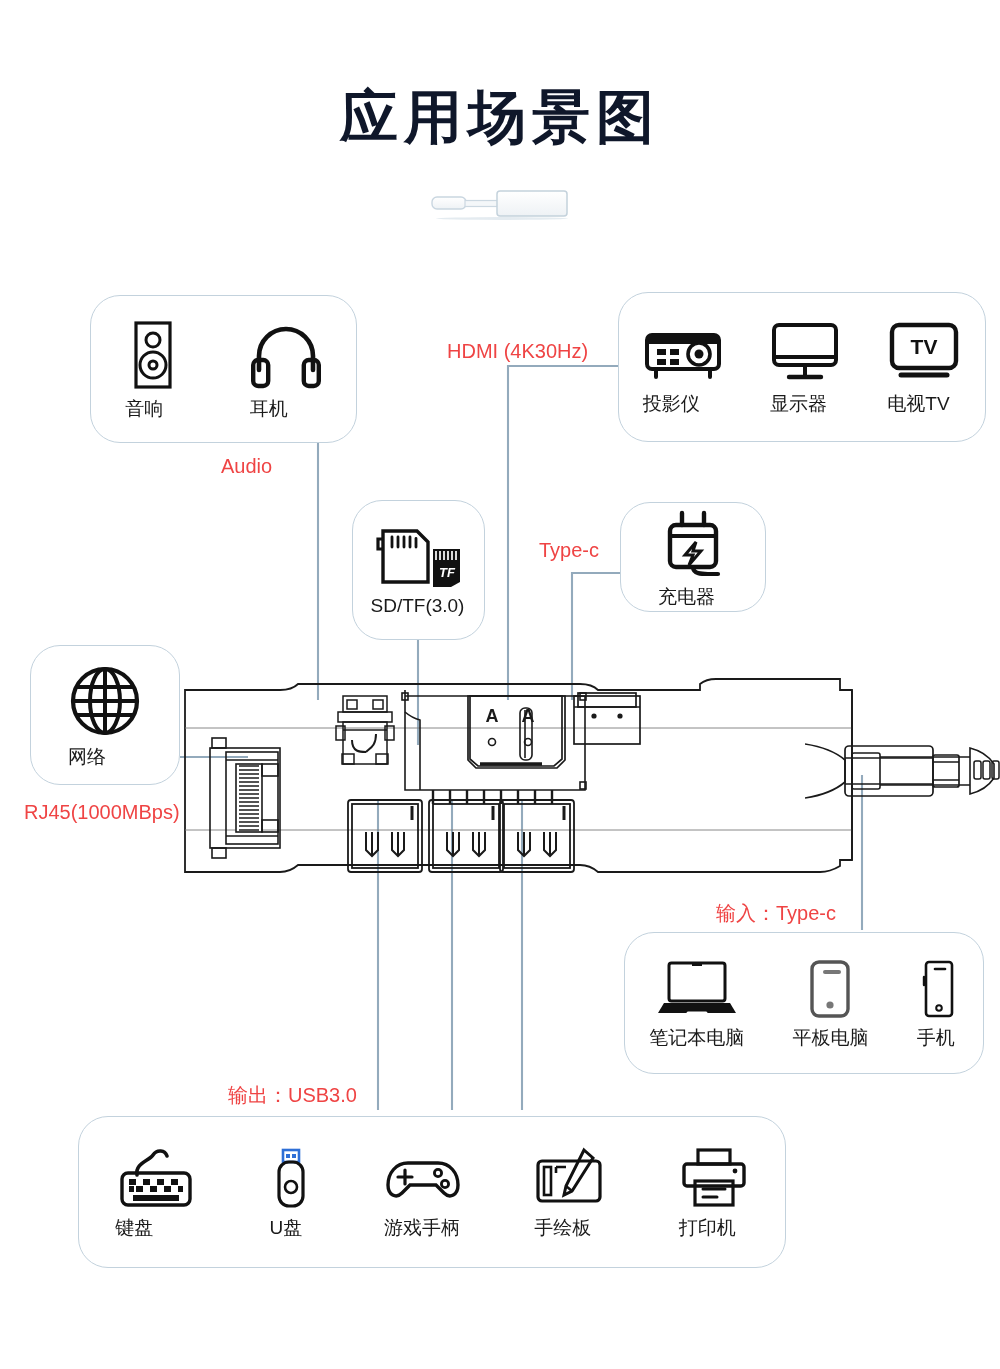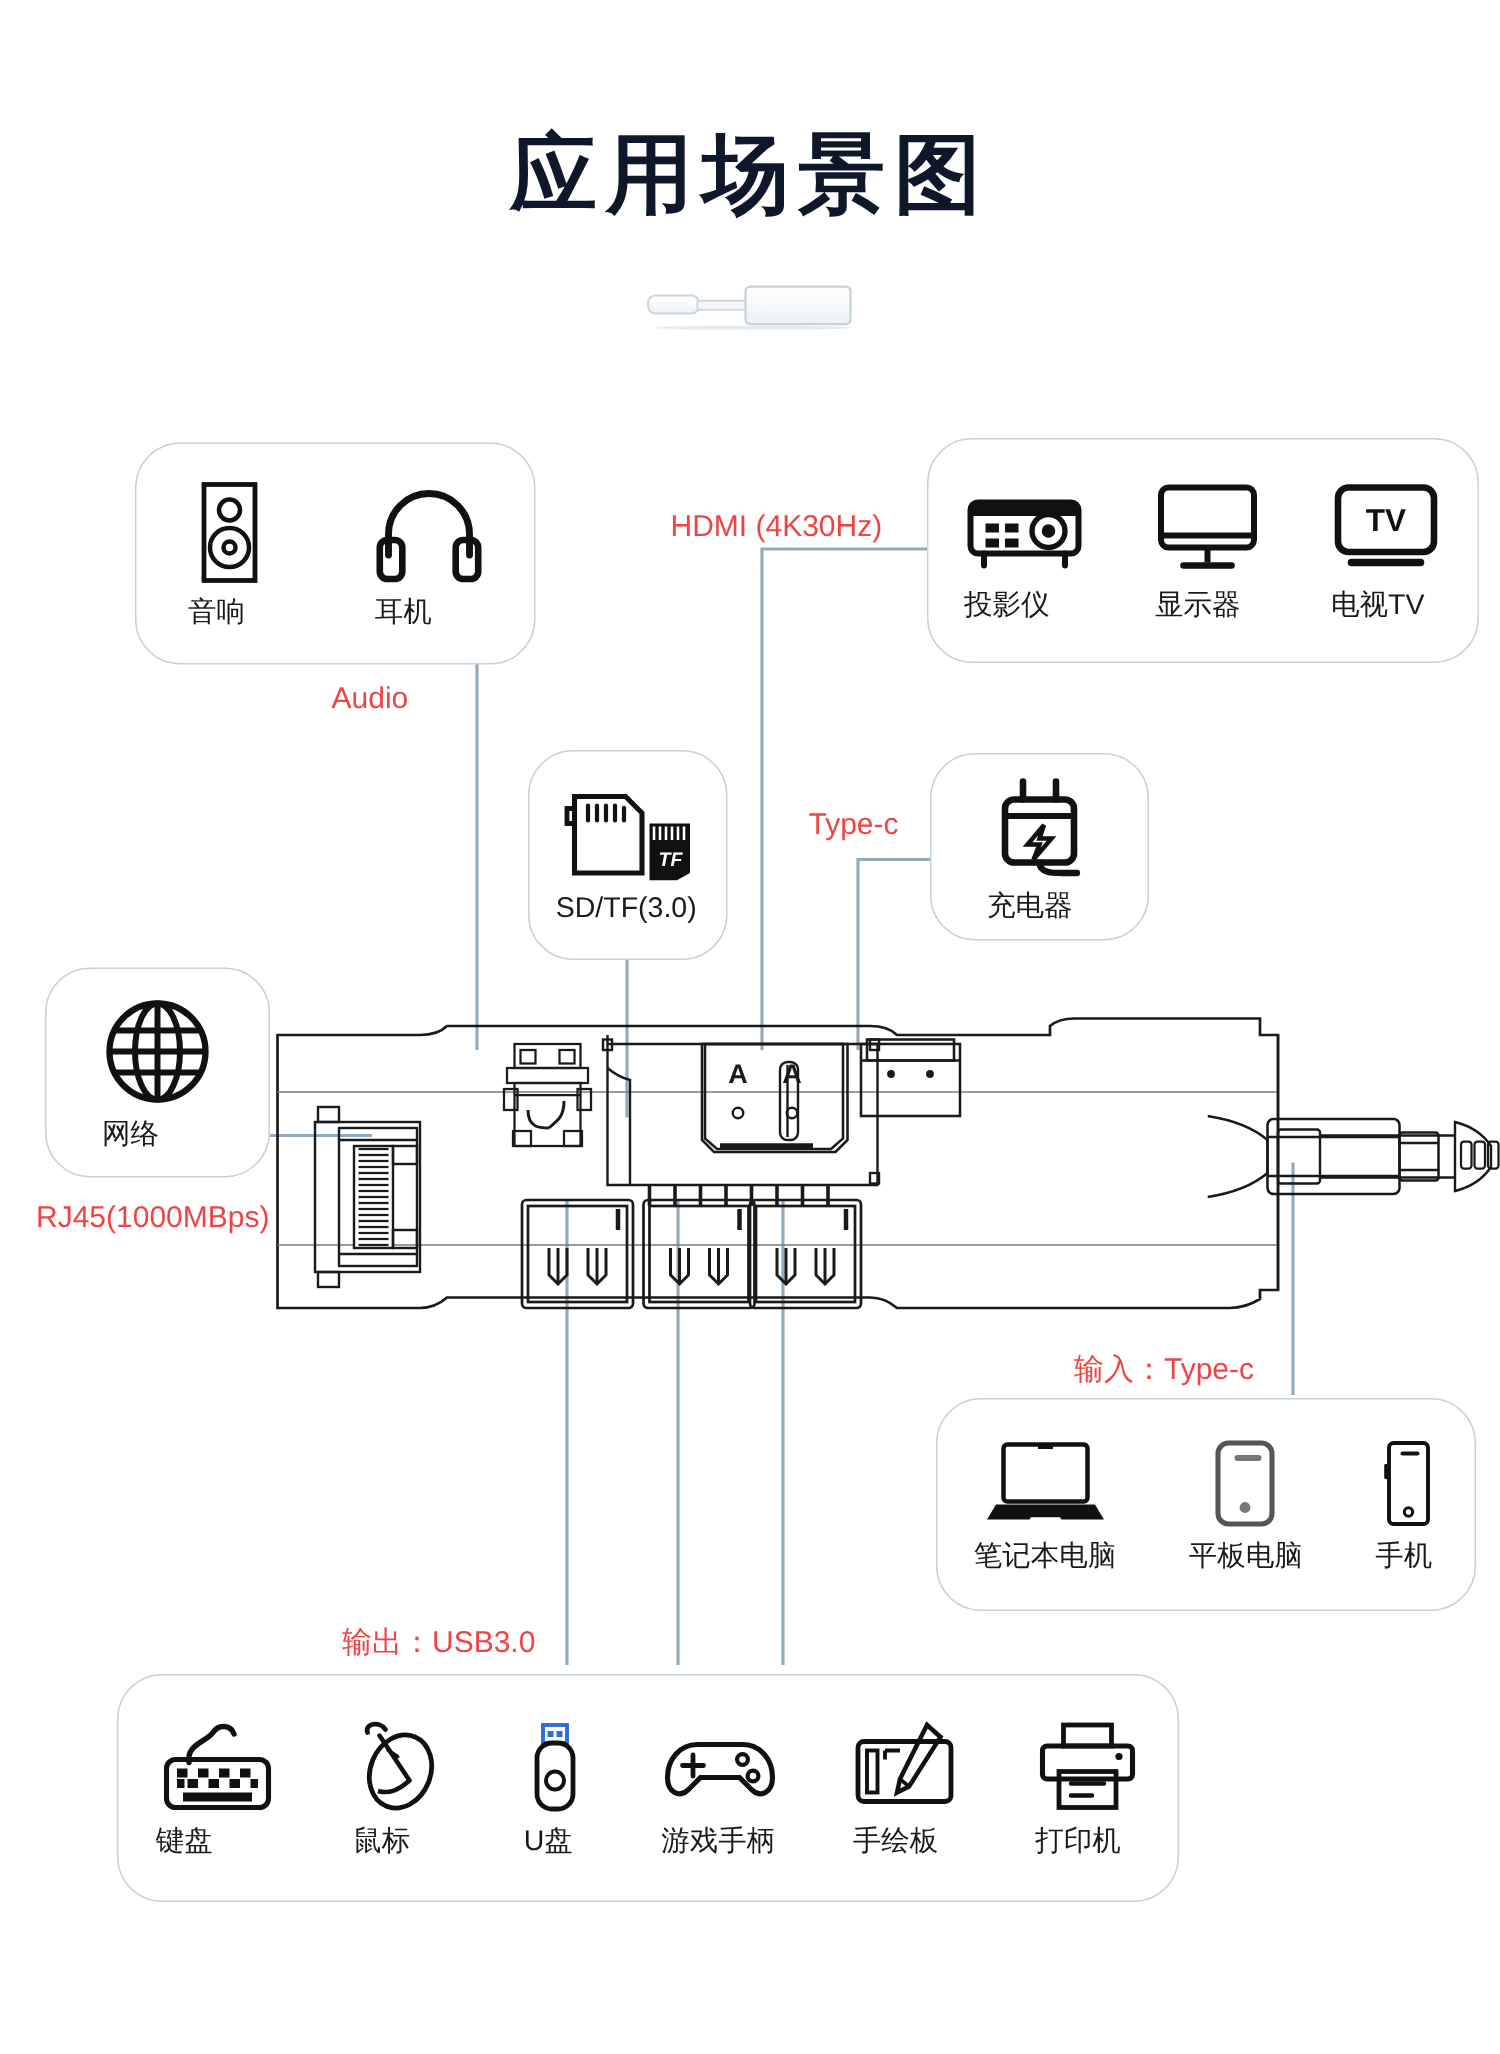--- a/index.html
+++ b/index.html
@@ -227,21 +227,21 @@
             <path d="M81 26 V35"></path>
             <path d="M85 26 V35"></path>
         </g>
         <text x="76" y="52" font-family="Liberation Sans, sans-serif" font-size="13" font-weight="bold" font-style="italic" text-anchor="middle" fill="#ffffff">TF</text>
       </svg>
     </div>
     <div class="caption">SD/TF(3.0)</div>
   </div>
 </div>
 
-<div class="group-card" style="left:620px; top:502px; width:146px; height:125px; flex-direction:column;">
+<div class="group-card" style="left:620px; top:502px; width:146px; height:110px; flex-direction:column;">
   <div class="device">
     <div class="glyph">
       <svg class="ico" width="70" height="70" viewBox="0 0 70 70">
         <path d="M24 5 V17 M46 5 V17" stroke="#111" stroke-width="4.4" stroke-linecap="round"></path>
         <rect x="12" y="17" width="46" height="42" rx="6" fill="none" stroke="#111" stroke-width="4.4"></rect>
         <path d="M12 28 H58" stroke="#111" stroke-width="4"></path>
         <path d="M38 34 L27 47 H35 L31 57 L43 43 H35 Z" fill="none" stroke="#111" stroke-width="3"></path>
         <path d="M35 59 C35 66 44 66 50 66 H60" fill="none" stroke="#111" stroke-width="4.2" stroke-linecap="round"></path>
       </svg>
     </div>
@@ -478,32 +478,20 @@
             <rect x="63" y="39" width="5" height="6"></rect>
           <rect x="14" y="39" width="5" height="6"></rect>
           <rect x="18" y="48" width="46" height="6"></rect>
         </g>
       </svg>
     </div>
     <div class="caption">键盘</div>
   </div>
   <div class="device">
     <div class="glyph">
-      <svg class="ico" width="64" height="62" viewBox="0 0 64 62">
-        <path d="M10 8 C8 2 18 0 22 6" fill="none" stroke="#111" stroke-width="3.2" stroke-linecap="round"></path>
-        <ellipse cx="32" cy="34" rx="20" ry="25" transform="rotate(22 32 34)" fill="none" stroke="#111" stroke-width="3.2"></ellipse>
-        <path d="M18 10 L38 40" stroke="#111" stroke-width="3" stroke-linecap="round"></path>
-        <path d="M38 40 C30 47 24 49 17 47" fill="none" stroke="#111" stroke-width="3"></path>
-        <path d="M24 20 L30 24" stroke="#111" stroke-width="2.6" stroke-linecap="round"></path>
-      </svg>
-    </div>
-    <div class="caption">鼠标</div>
-  </div>
-  <div class="device">
-    <div class="glyph">
       <svg class="ico" width="42" height="62" viewBox="0 0 42 62">
         <rect x="13" y="3" width="16" height="12" fill="none" stroke="#2e6fd6" stroke-width="2.6"></rect>
         <rect x="16" y="7" width="4" height="4" fill="#2e6fd6"></rect>
         <rect x="22" y="7" width="4" height="4" fill="#2e6fd6"></rect>
         <rect x="9" y="15" width="24" height="44" rx="10" fill="none" stroke="#111" stroke-width="3.2"></rect>
         <circle cx="21" cy="40" r="6" fill="none" stroke="#111" stroke-width="2.6"></circle>
       </svg>
     </div>
     <div class="caption">U盘</div>
   </div>

